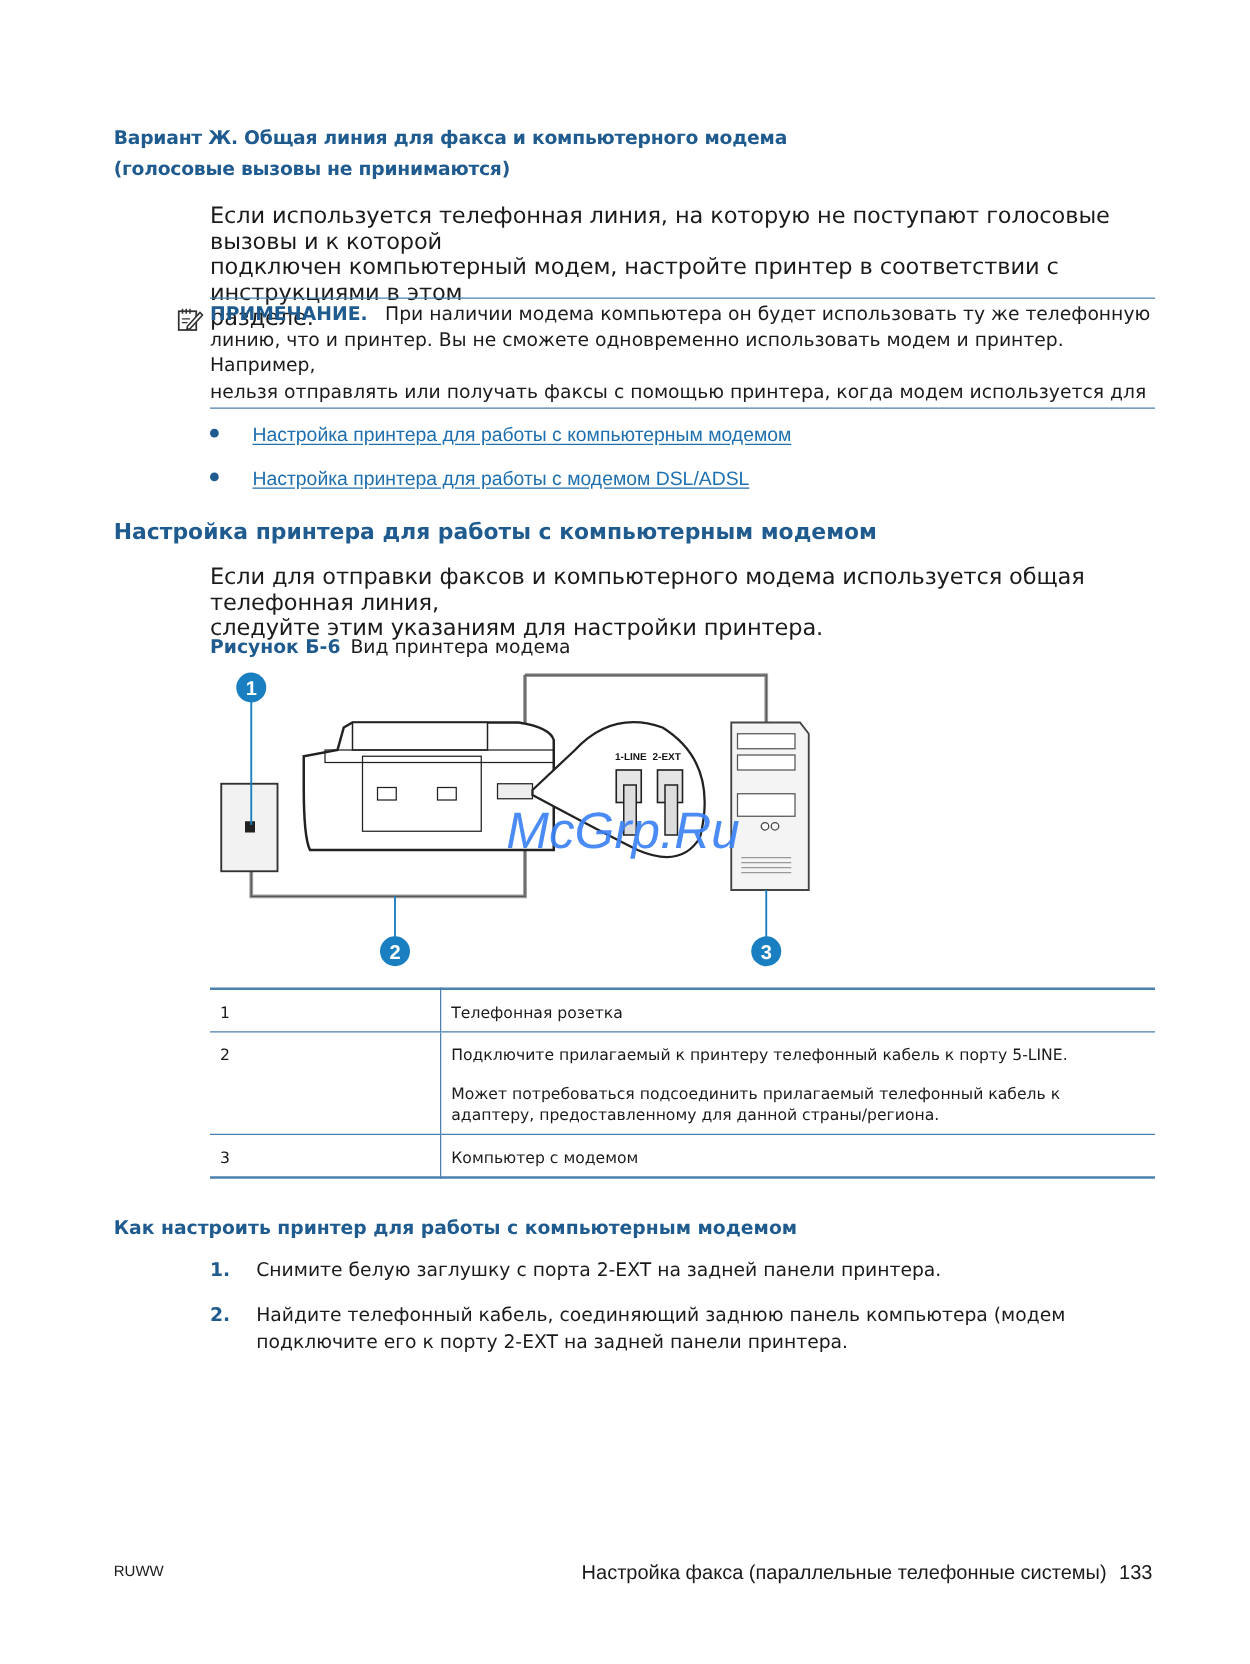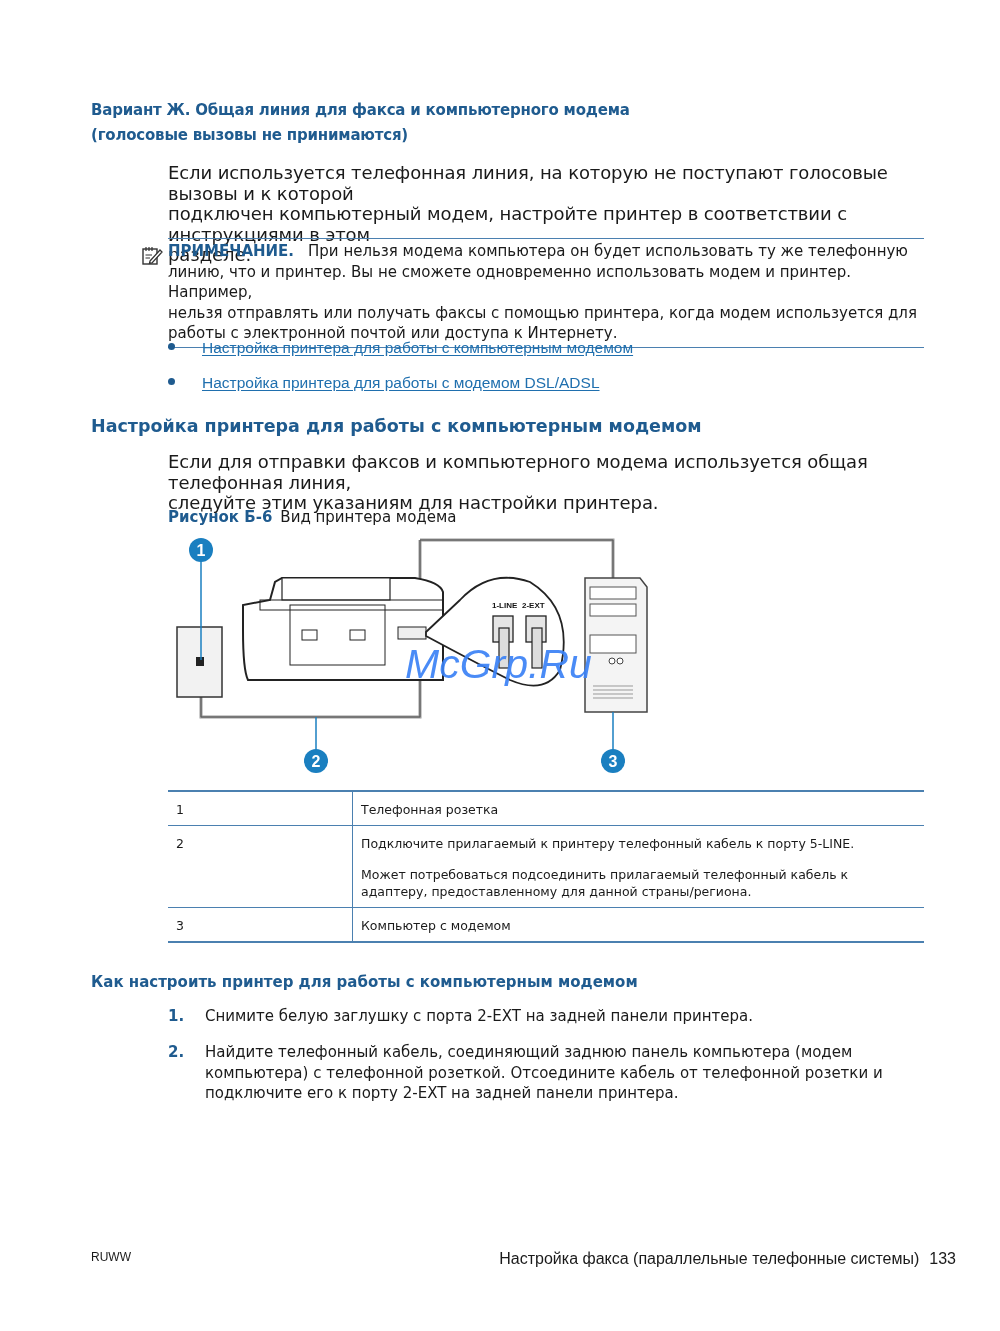--- a/index.html
+++ b/index.html
@@ -24,21 +24,21 @@
   table.legend { border-top: 2px solid #4b80b0; }
   table.legend tr:last-child { border-bottom: 2px solid #4b80b0; }
   table.legend td.num { width: 168px; border-right: 1px solid #4b80b0; }
   table.legend p { margin: 0 0 14px 0; }
   table.legend p:last-child { margin-bottom: 0; }
   .h3 { left: 91px; top: 973px; font-size: 15px; font-weight: bold; color: #1f5b8f; }
   .step { left: 168px; width: 720px; font-size: 15px; line-height: 20.5px; }
   .step-num { position: absolute; left: 0; top: 0; color: #1f5b8f; font-weight: bold; }
   .step-text { margin-left: 37px; }
   .footer-left { left: 91px; top: 1250px; font-family: "Liberation Sans", sans-serif; font-size: 12px; }
-  .footer-right { right: 44px; top: 1250px; font-family: "Liberation Sans", sans-serif; font-size: 16px; }
+  .footer-right { right: 78px; top: 1250px; font-family: "Liberation Sans", sans-serif; font-size: 16px; }
   .footer-right .pg { margin-left: 10px; }
   .watermark { left: 405px; top: 641px; font-family: "Liberation Sans", sans-serif; font-style: italic; font-size: 41px; color: #3b82f6; letter-spacing: 0px; opacity: 0.92; }
 </style>
 </head>
 <body>
 
 <div class="abs h1">
   <div>Вариант Ж. Общая линия для факса и компьютерного модема</div>
   <div>(голосовые вызовы не принимаются)</div>
 </div>
@@ -52,24 +52,23 @@
 <svg class="abs note-icon" viewBox="0 0 22 22">
   <rect x="2" y="5" width="14" height="15" fill="#fff" stroke="#333" stroke-width="1.4"></rect>
   <line x1="5" y1="3" x2="5" y2="7" stroke="#333" stroke-width="1.2"></line>
   <line x1="8" y1="3" x2="8" y2="7" stroke="#333" stroke-width="1.2"></line>
   <line x1="11" y1="3" x2="11" y2="7" stroke="#333" stroke-width="1.2"></line>
   <line x1="4.5" y1="11" x2="11" y2="11" stroke="#333" stroke-width="1"></line>
   <line x1="4.5" y1="14" x2="9" y2="14" stroke="#333" stroke-width="1"></line>
   <path d="M9 17 L19 6 L21 8 L11 19 L8.5 19.5 Z" fill="#fff" stroke="#333" stroke-width="1.3"></path>
 </svg>
 <div class="abs note">
-  <div><span class="note-label">ПРИМЕЧАНИЕ.</span><span>При нельзя модема компьютера он будет использовать ту же телефонную</span></div>
+  <div><span class="note-label">ПРИМЕЧАНИЕ.</span><span>При наличии модема компьютера он будет использовать ту же телефонную</span></div>
   <div>линию, что и принтер. Вы не сможете одновременно использовать модем и принтер. Например,</div>
   <div>нельзя отправлять или получать факсы с помощью принтера, когда модем используется для</div>
-  <div>работы с электронной почтой или доступа к Интернету.</div>
 </div>
 
 <div class="abs bullet-row" style="top:338px;">
   <span class="bullet-dot"></span><a class="link">Настройка принтера для работы с компьютерным модемом</a>
 </div>
 <div class="abs bullet-row" style="top:373px;">
   <span class="bullet-dot"></span><a class="link">Настройка принтера для работы с модемом DSL/ADSL</a>
 </div>
 
 <div class="abs h2">Настройка принтера для работы с компьютерным модемом</div>
@@ -180,20 +179,19 @@
   </table>
 
 <div class="abs h3">Как настроить принтер для работы с компьютерным модемом</div>
 <div class="abs step" style="top:1006px;">
   <span class="step-num">1.</span>
   <div class="step-text">Снимите белую заглушку с порта 2-EXT на задней панели принтера.</div>
 </div>
 <div class="abs step" style="top:1042px;">
   <span class="step-num">2.</span>
   <div class="step-text">Найдите телефонный кабель, соединяющий заднюю панель компьютера (модем</div>
-  <div class="step-text">компьютера) с телефонной розеткой. Отсоедините кабель от телефонной розетки и</div>
   <div class="step-text">подключите его к порту 2-EXT на задней панели принтера.</div>
 </div>
 
 <div class="abs footer-left">RUWW</div>
 <div class="abs footer-right">
   <span>Настройка факса (параллельные телефонные системы)</span><span class="pg">133</span>
 </div>
 
 </body></html>

